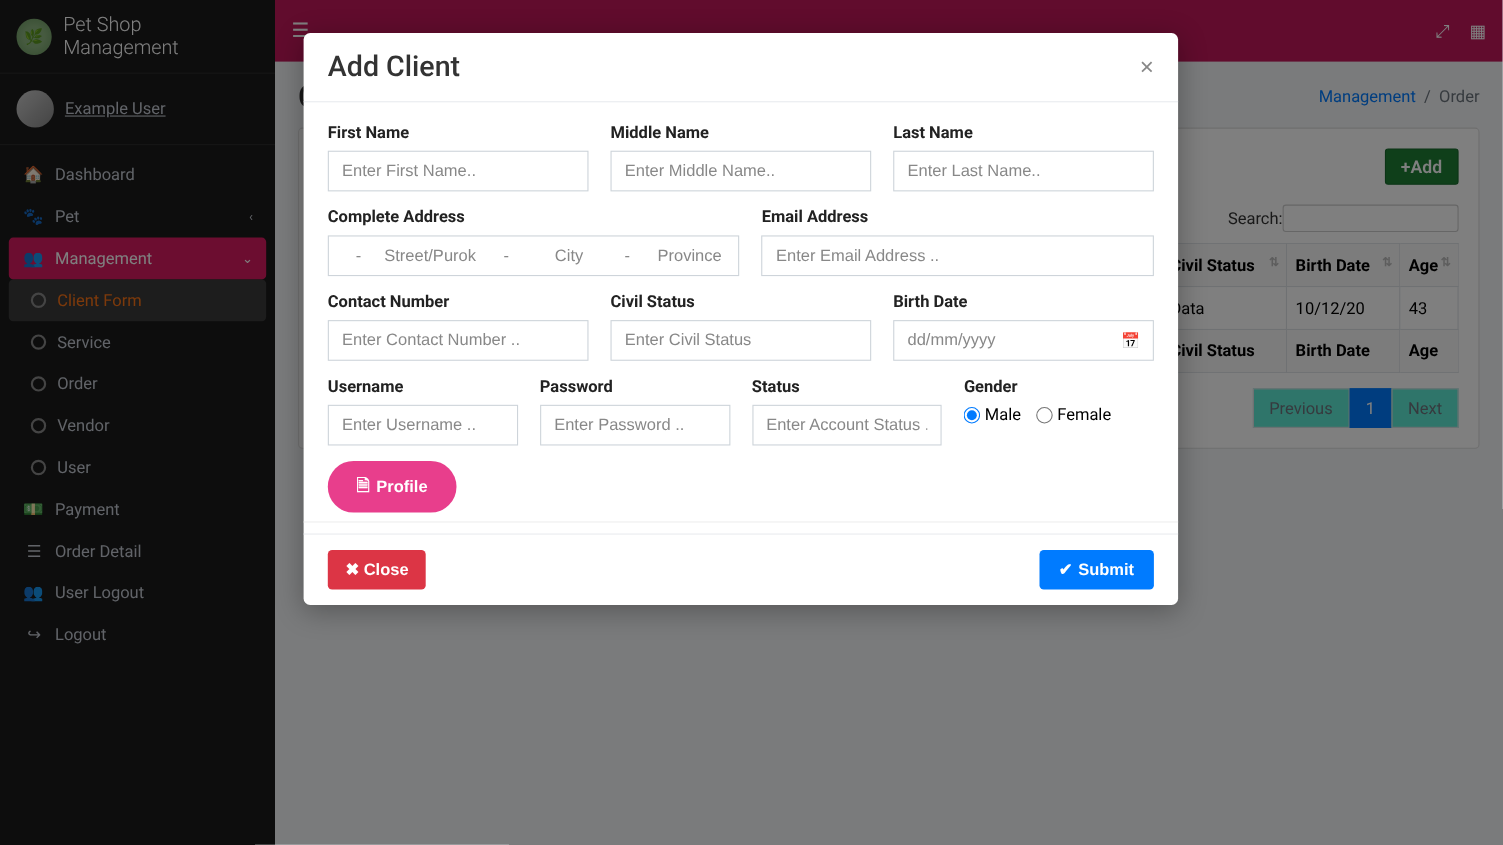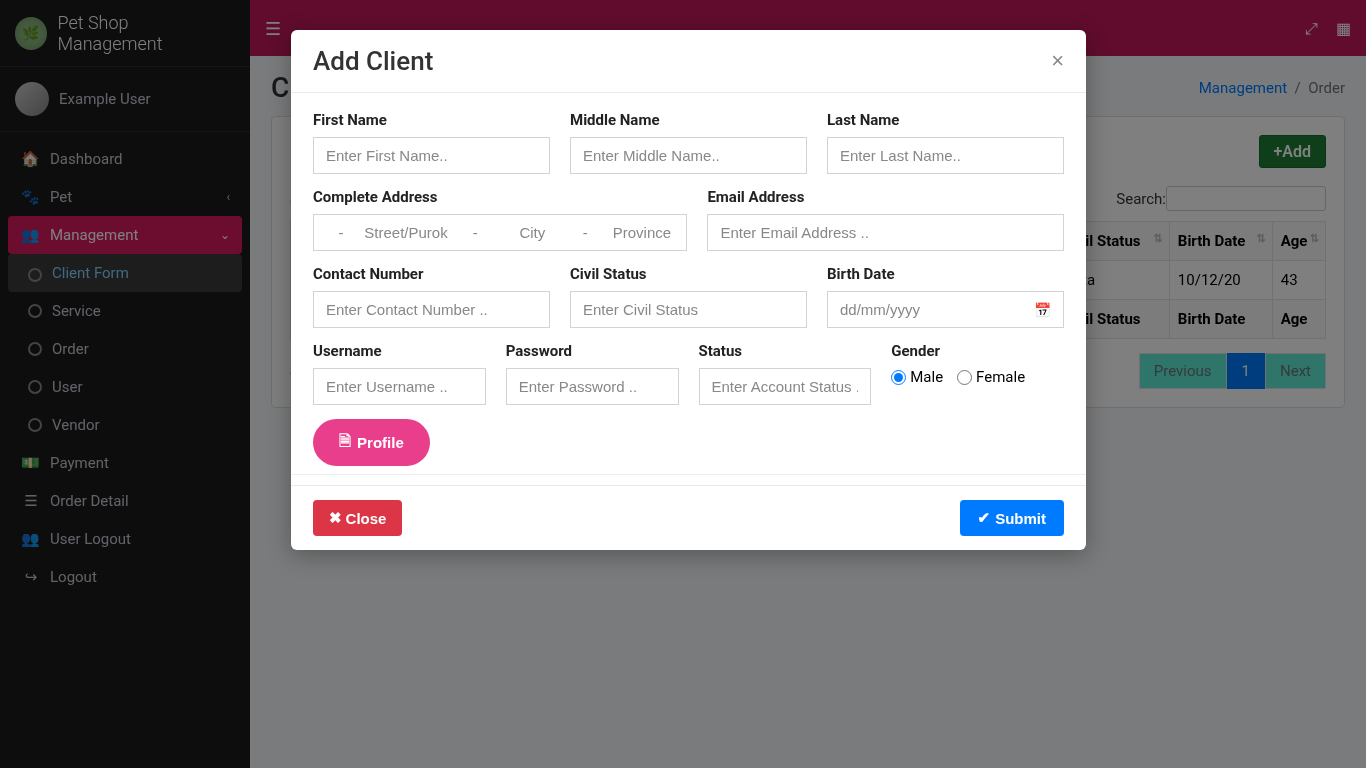--- a/index.html
+++ b/index.html
@@ -4,30 +4,30 @@
 <style>
 * { box-sizing: border-box; margin: 0; padding: 0; }
 body { font-family: -apple-system, BlinkMacSystemFont, "Segoe UI", Roboto, sans-serif; background: #f4f6f9; width: 1366px; height: 768px; overflow: hidden; position: relative; }
 
 
 .sidebar { position: absolute; left: 0; top: 0; width: 250px; height: 768px; background: #1a1a1a; color: #c2c7d0; overflow-y: auto; }
 .brand { display: flex; align-items: center; padding: 12px 15px; border-bottom: 1px solid #2d2d2d; color: #fff; font-size: 18px; font-weight: 300; }
 .brand-logo { width: 33px; height: 33px; border-radius: 50%; background: radial-gradient(circle, #8db580 40%, #6a9960 100%); margin-right: 10px; display: flex; align-items: center; justify-content: center; font-size: 14px; color:#2a4; }
 .user-panel { display: flex; align-items: center; padding: 15px; border-bottom: 1px solid #2d2d2d; }
 .user-img { width: 34px; height: 34px; border-radius: 50%; background: #999; margin-right: 10px; background: linear-gradient(135deg,#ccc,#888); }
-.user-name { color: #c2c7d0; font-size: 15px; }
+.user-name { color: #c2c7d0; font-size: 15px; text-decoration: underline; }
 .nav { list-style: none; padding: 8px; }
 .nav-item { position: relative; }
 .nav-link { display: flex; align-items: center; padding: 10px 12px; border-radius: 4px; cursor: pointer; font-size: 15px; color: #c2c7d0; }
 .nav-link.active { background: #d81b60; color: #fff; }
 .nav-icon { width: 22px; margin-right: 8px; text-align: center; }
 .nav-caret { margin-left: auto; font-size: 12px; }
 .nav-sub { list-style: none; padding-left: 0; }
 .nav-sub .nav-link { padding-left: 20px; color: #c2c7d0; }
-.nav-sub .nav-link.sub-active { background: #3a3a3a; color: #7dd3fc; border-radius: 4px; align-items: flex-end; }
+.nav-sub .nav-link.sub-active { background: #3a3a3a; color: #f97316; border-radius: 4px; }
 .sub-icon { width: 14px; height: 14px; border: 2px solid #888; border-radius: 50%; margin-right: 10px; }
 
 
 .topbar { position: absolute; left: 250px; top: 0; right: 0; height: 56px; background: #c2185b; color: #fff; display: flex; align-items: center; padding: 0 15px; }
 .topbar .menu-toggle { font-size: 18px; cursor: pointer; }
 .topbar .spacer { flex: 1; }
 .topbar .tb-icon { margin-left: 18px; cursor: pointer; font-size: 16px; }
 
 
 .content { position: absolute; left: 250px; top: 56px; right: 0; bottom: 0; padding: 15px 21px; overflow: auto; }
@@ -47,21 +47,21 @@
 table.data th, table.data td { border: 1px solid #dee2e6; padding: 10px 8px; text-align: left; }
 table.data th { background: #f8f8f8; font-weight:700; position:relative; }
 .sort-ic { position:absolute; right:6px; color:#bbb; font-size:11px; }
 .dt-footer { display:flex; align-items:center; margin-top:14px; font-size:15px;}
 .pagination { margin-left:auto; display:flex; }
 .pg-btn { border:1px solid #dee2e6; padding:8px 14px; color:#6c757d; cursor:pointer; background:#5eead4;}
 .pg-btn.current { background:#007bff; color:#fff; border-color:#007bff;}
 
 
 .overlay { position: absolute; inset: 0; background: rgba(0,0,0,0.5); z-index: 100; }
-.modal { position: absolute; left: 291px; top: 30px; width: 795px; background: #fff; border-radius: 6px; z-index: 101; box-shadow: 0 5px 25px rgba(0,0,0,0.3); }
+.modal { position: absolute; left: 276px; top: 30px; width: 795px; background: #fff; border-radius: 6px; z-index: 101; box-shadow: 0 5px 25px rgba(0,0,0,0.3); }
 .modal-header { padding: 16px 22px; border-bottom: 1px solid #e9ecef; display:flex; align-items:center;}
 .modal-title { font-size: 26px; font-weight: 500; color:#333;}
 .modal-close { margin-left:auto; font-size:22px; color:#888; cursor:pointer; background:none; border:none; line-height:1;}
 .modal-body { padding: 18px 22px 10px; }
 .frow { display:flex; gap:20px; margin-bottom:14px; flex-wrap:wrap;}
 .fcol { flex:1; min-width:0;}
 .flabel { font-weight:700; font-size:15px; color:#222; display:block; margin-bottom:8px;}
 .finput { width:100%; padding:9px 12px; border:1px solid #ced4da; border-radius:0; font-size:15px; color:#737373;}
 .finput::placeholder { color:#888;}
 .radio-row { display:flex; gap:14px; align-items:center; font-size:15px; margin-top:4px;}
@@ -122,27 +122,27 @@
           </li>
         <li>
             <div class="nav-link">
               <span class="sub-icon"></span>
               <span>Order</span>
             </div>
           </li>
         <li>
             <div class="nav-link">
               <span class="sub-icon"></span>
+              <span>Vendor</span>
+            </div>
+          </li>
+        <li>
+            <div class="nav-link">
+              <span class="sub-icon"></span>
               <span>User</span>
-            </div>
-          </li>
-        <li>
-            <div class="nav-link">
-              <span class="sub-icon"></span>
-              <span>Vendor</span>
             </div>
           </li>
       </ul>
     </li>
     <li class="nav-item">
         <div class="nav-link">
           <span class="nav-icon">💵</span>
           <span>Payment</span>
         </div>
       </li>

